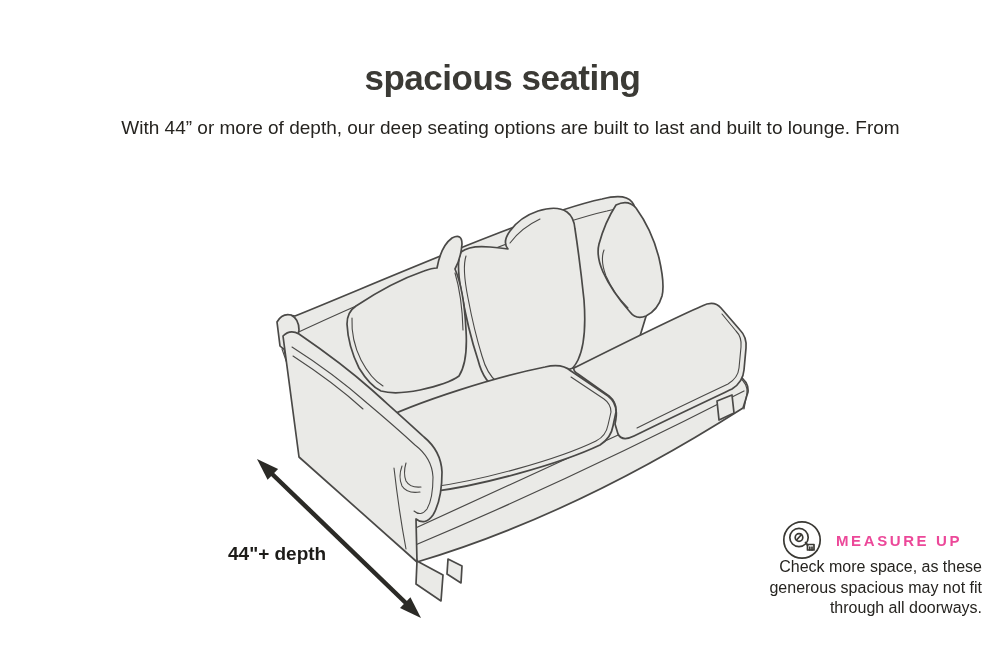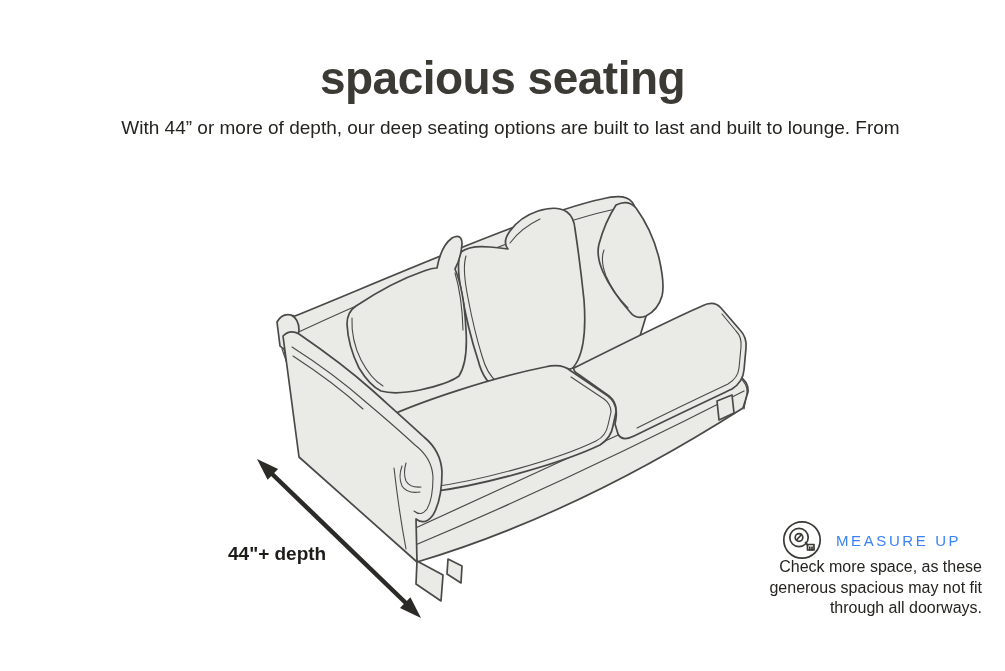--- a/index.html
+++ b/index.html
@@ -14,21 +14,21 @@
     background: #ffffff;
     overflow: hidden;
     font-family: "Liberation Sans", sans-serif;
   }
   .page-title {
     position: absolute;
     top: 57px;
     left: 0;
     width: 100%;
     text-align: center;
-    font-size: 46px;
+    font-size: 35px;
     line-height: 42px;
     font-weight: 700;
     letter-spacing: -0.5px;
     color: #3b3a35;
   }
   .intro {
     position: absolute;
     top: 116px;
     left: 8px;
     width: 100%;
@@ -71,23 +71,23 @@
     left: 22px;
     top: 2px;
     width: 40px;
     height: 40px;
   }
   .measure-title {
     position: absolute;
     left: 76px;
     top: 14px;
     font-size: 15px;
-    font-weight: 400;
+    font-weight: 700;
     letter-spacing: 2.6px;
-    color: #3b82f6;
+    color: #ec4899;
     white-space: nowrap;
   }
   .measure-note {
     position: absolute;
     left: 0;
     top: 39px;
     width: 222px;
     text-align: right;
     font-size: 16px;
     line-height: 20.5px;

